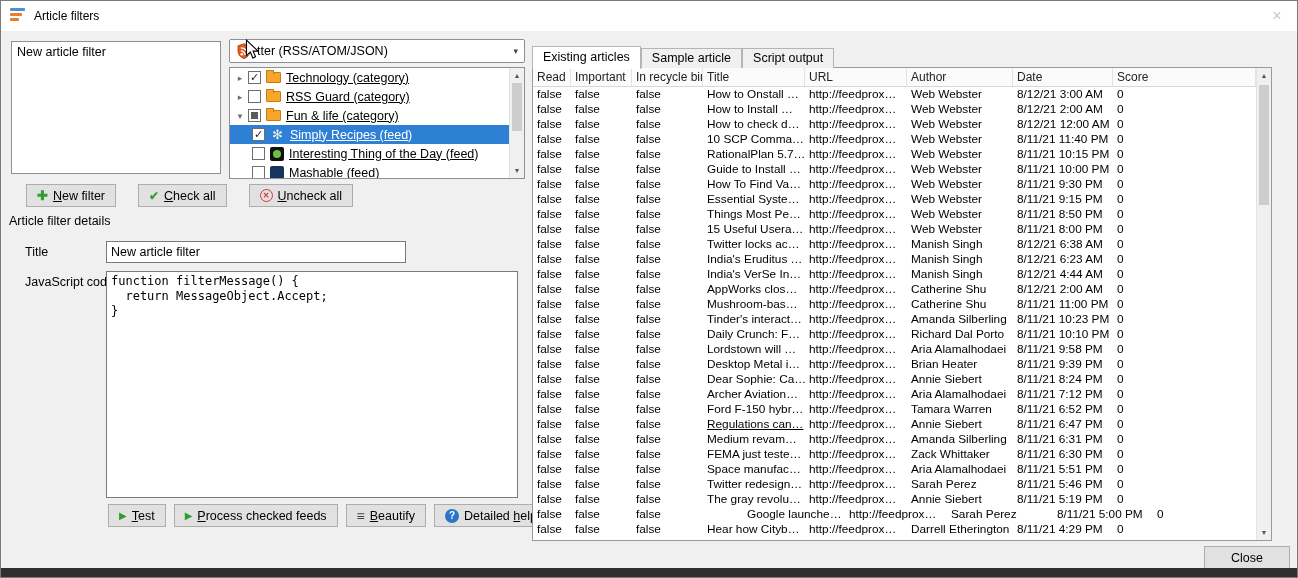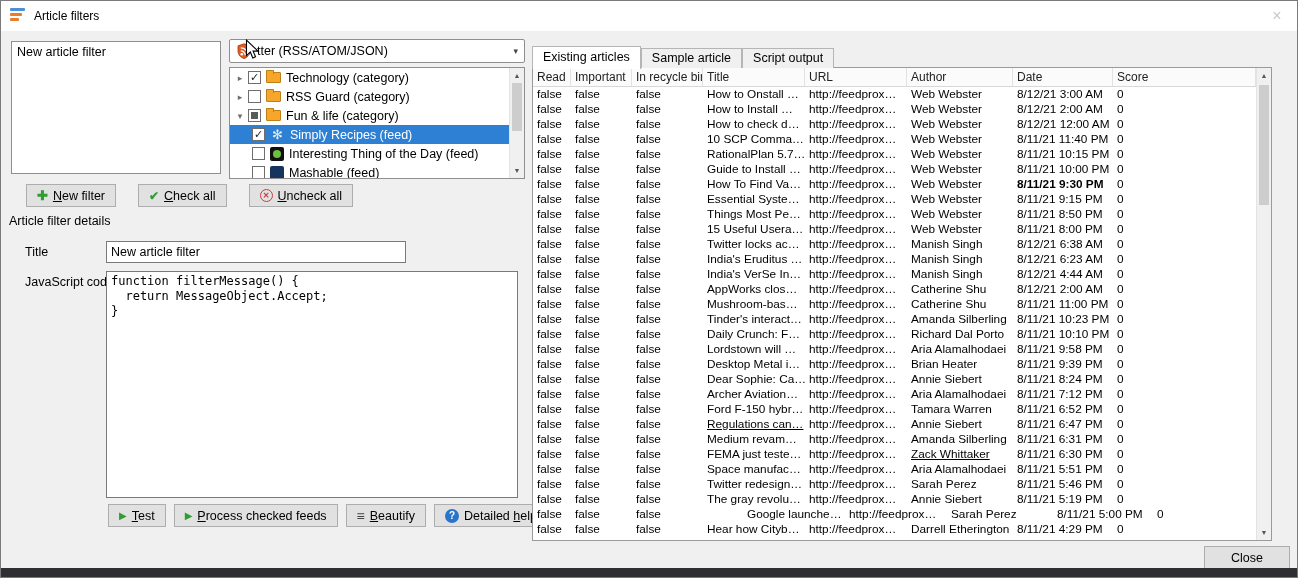--- a/index.html
+++ b/index.html
@@ -35,21 +35,21 @@
   .expander { width:16px; flex:0 0 16px; text-align:center; font-size:9px; color:#6d6d6d; }
   .checkbox { width:13px; height:13px; flex:0 0 13px; margin-right:5px; border:1px solid #6e6e6e; background:#fff; display:flex; align-items:center; justify-content:center; font-size:11px; line-height:1; color:#222; }
   .partial-fill { width:7px; height:7px; background:#5a5a5a; display:block; }
   .tree-icon { margin-right:5px; flex:0 0 auto; display:inline-block; }
   .icon-folder { width:15px; height:11px; background:#f7a62b; border:1px solid #c07f14; border-radius:1px; position:relative; }
   .icon-folder::before { content:""; position:absolute; left:-1px; top:-3px; width:6px; height:3px; background:#f7a62b; border:1px solid #c07f14; border-bottom:none; border-radius:1px 1px 0 0; }
   .icon-simply-recipes { color:#e9efe2; font-size:13px; width:15px; text-align:center; line-height:14px; }
   .icon-interesting-thing { width:14px; height:14px; background:#101010; border-radius:2px; position:relative; }
   .icon-interesting-thing::after { content:""; position:absolute; left:3px; top:3px; width:8px; height:8px; border-radius:50%; background:#6cbf3f; }
   .icon-mashable { width:14px; height:14px; background:#15355e; border-radius:2px; }
-  .tree-label { overflow:hidden; }
+  .tree-label { overflow:hidden;text-decoration:underline; }
 
   
   .vscroll { position:absolute; right:0; top:0; bottom:0; width:15px; background:#f0f0f0; border-left:1px solid #e3e3e3; }
   .sb-btn { position:absolute; left:0; right:0; height:15px; display:flex; align-items:center; justify-content:center; font-size:7px; color:#555; }
   .sb-btn.up { top:0; } .sb-btn.down { bottom:0; }
   .sb-thumb { position:absolute; left:2px; right:2px; background:#cdcdcd; }
 
   
   .btn { display:inline-flex; align-items:center; gap:5px; background:#e1e1e1; border:1px solid #adadad; height:23px; padding:0 10px; font-family:"Liberation Sans", sans-serif; font-size:12.5px; color:#000; white-space:nowrap; }
   .btn u { text-decoration:underline; }
@@ -287,21 +287,21 @@
           <div class="td" style="width: 100px;">8/11/21 10:00 PM</div>
           <div class="td" style="width: 143px;">0</div>
         </div>
         <div class="tr">
           <div class="td" style="width: 38px;">false</div>
           <div class="td" style="width: 61px;">false</div>
           <div class="td" style="width: 71px;">false</div>
           <div class="td" style="width: 102px;">How To Find Va…</div>
           <div class="td" style="width: 102px;">http://feedprox…</div>
           <div class="td" style="width: 106px;">Web Webster</div>
-          <div class="td" style="width: 100px; font-weight: bold;">8/11/21 9:30 PM</div>
+          <div class="td" style="width: 100px;">8/11/21 9:30 PM</div>
           <div class="td" style="width: 143px;">0</div>
         </div>
         <div class="tr">
           <div class="td" style="width: 38px;">false</div>
           <div class="td" style="width: 61px;">false</div>
           <div class="td" style="width: 71px;">false</div>
           <div class="td" style="width: 102px;">Essential Syste…</div>
           <div class="td" style="width: 102px;">http://feedprox…</div>
           <div class="td" style="width: 106px;">Web Webster</div>
           <div class="td" style="width: 100px;">8/11/21 9:15 PM</div>
@@ -466,21 +466,21 @@
           <div class="td" style="width: 106px;">Amanda Silberling</div>
           <div class="td" style="width: 100px;">8/11/21 6:31 PM</div>
           <div class="td" style="width: 143px;">0</div>
         </div>
         <div class="tr">
           <div class="td" style="width: 38px;">false</div>
           <div class="td" style="width: 61px;">false</div>
           <div class="td" style="width: 71px;">false</div>
           <div class="td" style="width: 102px;">FEMA just teste…</div>
           <div class="td" style="width: 102px;">http://feedprox…</div>
-          <div class="td" style="width: 106px; text-decoration: underline;">Zack Whittaker</div>
+          <div class="td" style="width: 106px;">Zack Whittaker</div>
           <div class="td" style="width: 100px;">8/11/21 6:30 PM</div>
           <div class="td" style="width: 143px;">0</div>
         </div>
         <div class="tr">
           <div class="td" style="width: 38px;">false</div>
           <div class="td" style="width: 61px;">false</div>
           <div class="td" style="width: 71px;">false</div>
           <div class="td" style="width: 102px;">Space manufac…</div>
           <div class="td" style="width: 102px;">http://feedprox…</div>
           <div class="td" style="width: 106px;">Aria Alamalhodaei</div>

